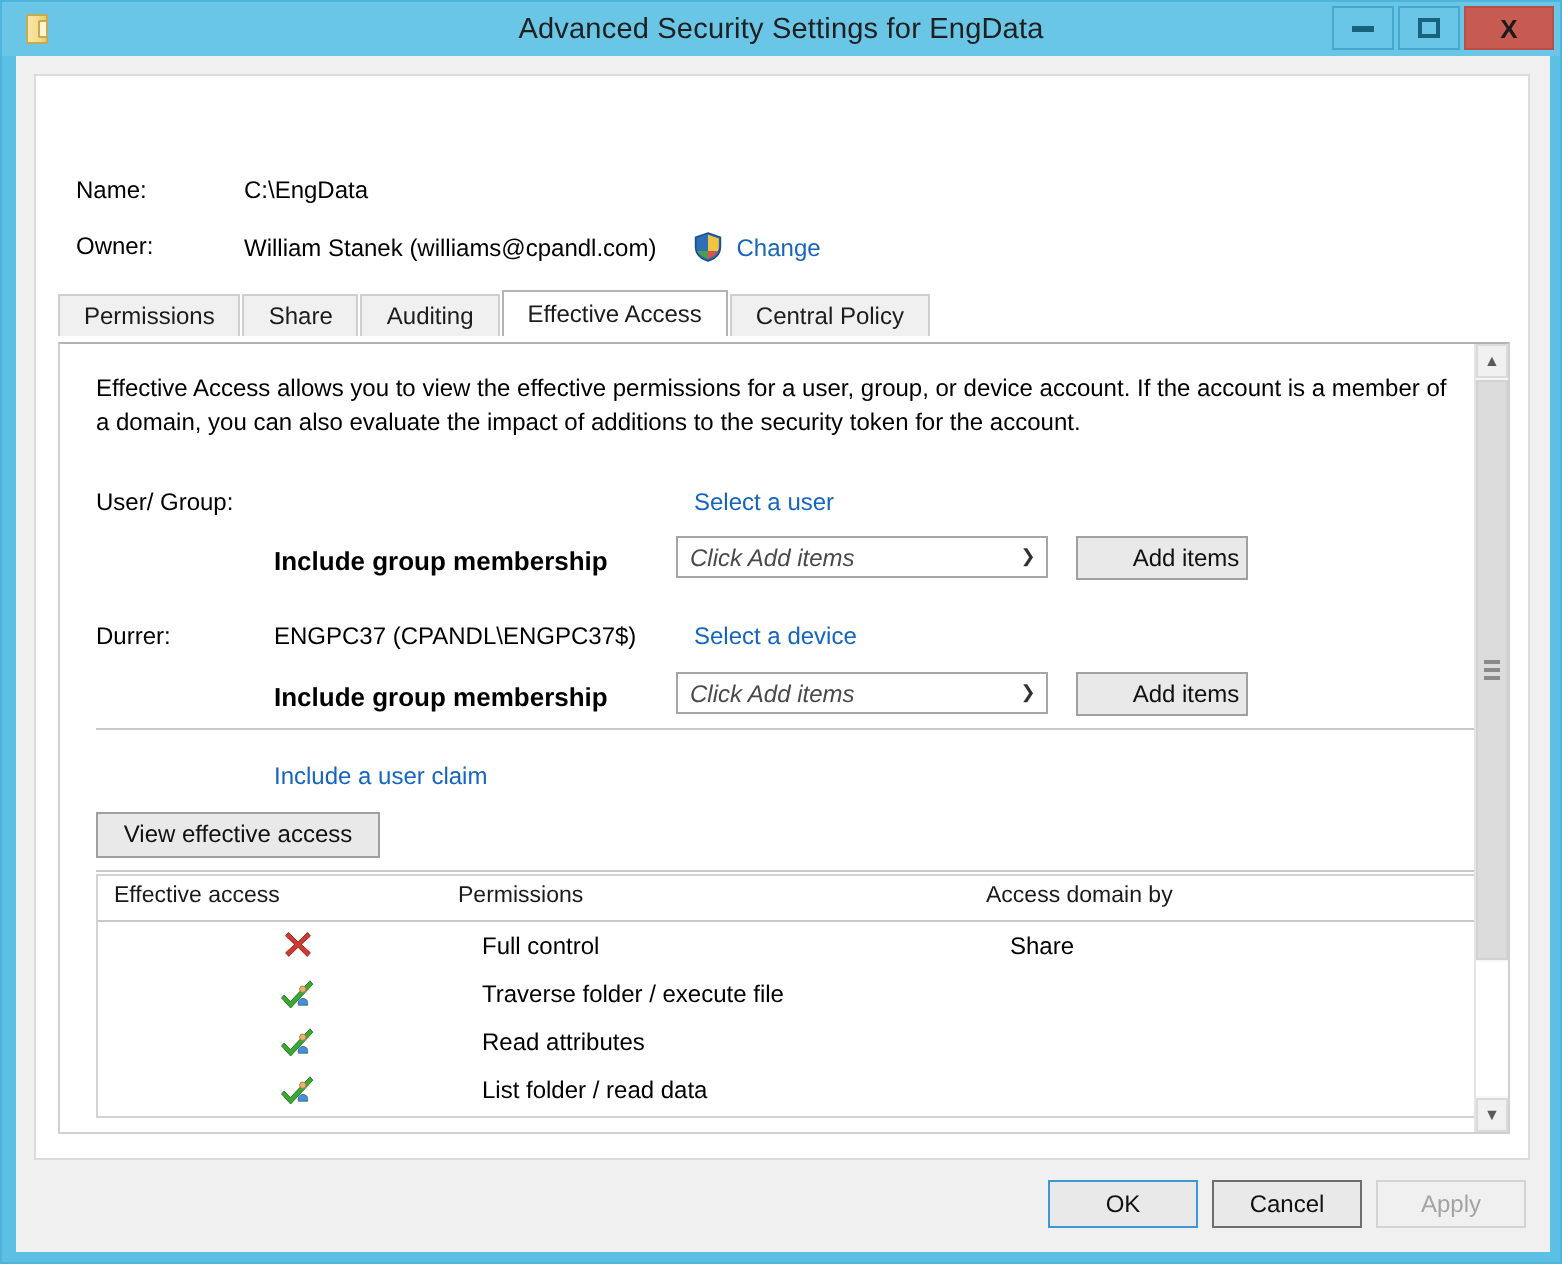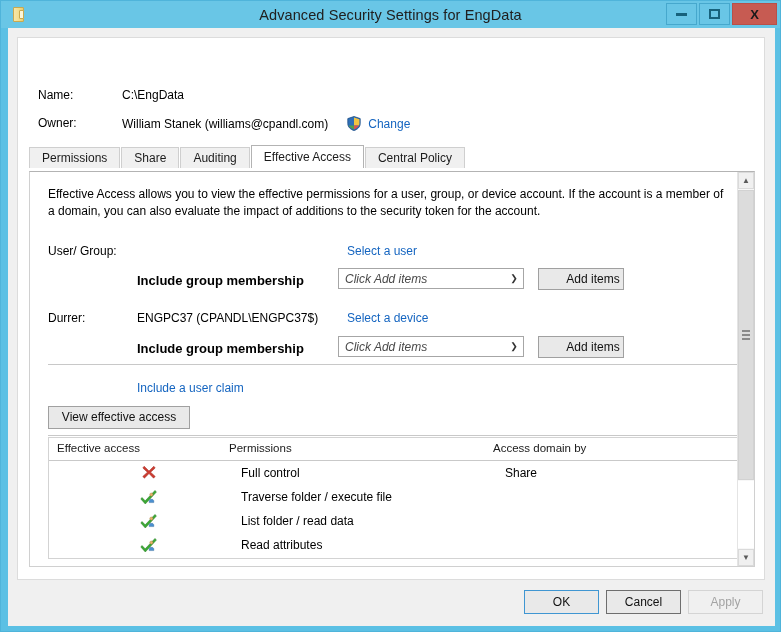--- a/index.html
+++ b/index.html
@@ -526,30 +526,30 @@
                     </svg></span></div>
                 <div class="cell c1">Traverse folder / execute file</div>
                 <div class="cell c2"></div>
               </div>
               <div class="trow">
                 <div class="cell c0"><span class="ico"><svg width="18" height="18" viewBox="0 0 18 18">
                       <path d="M2 9.5 L5.2 12.8 L15 2.4 L16.4 4.1 L5.3 16 L0.8 11 Z" fill="#3aa833" stroke="#2b7d26" stroke-width="0.5" stroke-linejoin="round"></path>
                       <circle cx="11.4" cy="6.6" r="1.6" fill="#e8b36b" stroke="#9c7236" stroke-width="0.4"></circle>
                       <path d="M9.2 13.2 C9.2 10.6 13.8 10.6 13.8 13.2 L13.8 14.6 L9.2 14.6 Z" fill="#4a8fd0" stroke="#2f6296" stroke-width="0.4"></path>
                     </svg></span></div>
-                <div class="cell c1">List folder / read data</div>
+                <div class="cell c1">Read attributes</div>
                 <div class="cell c2"></div>
               </div>
               <div class="trow">
                 <div class="cell c0"><span class="ico"><svg width="18" height="18" viewBox="0 0 18 18">
                       <path d="M2 9.5 L5.2 12.8 L15 2.4 L16.4 4.1 L5.3 16 L0.8 11 Z" fill="#3aa833" stroke="#2b7d26" stroke-width="0.5" stroke-linejoin="round"></path>
                       <circle cx="11.4" cy="6.6" r="1.6" fill="#e8b36b" stroke="#9c7236" stroke-width="0.4"></circle>
                       <path d="M9.2 13.2 C9.2 10.6 13.8 10.6 13.8 13.2 L13.8 14.6 L9.2 14.6 Z" fill="#4a8fd0" stroke="#2f6296" stroke-width="0.4"></path>
                     </svg></span></div>
-                <div class="cell c1">Read attributes</div>
+                <div class="cell c1">List folder / read data</div>
                 <div class="cell c2"></div>
               </div>
               <div class="trow">
                 <div class="cell c2"></div>
               </div>
             </div>
         </div>
 
         <div class="vscroll">
           <div class="sb-arrow up">▲</div>

